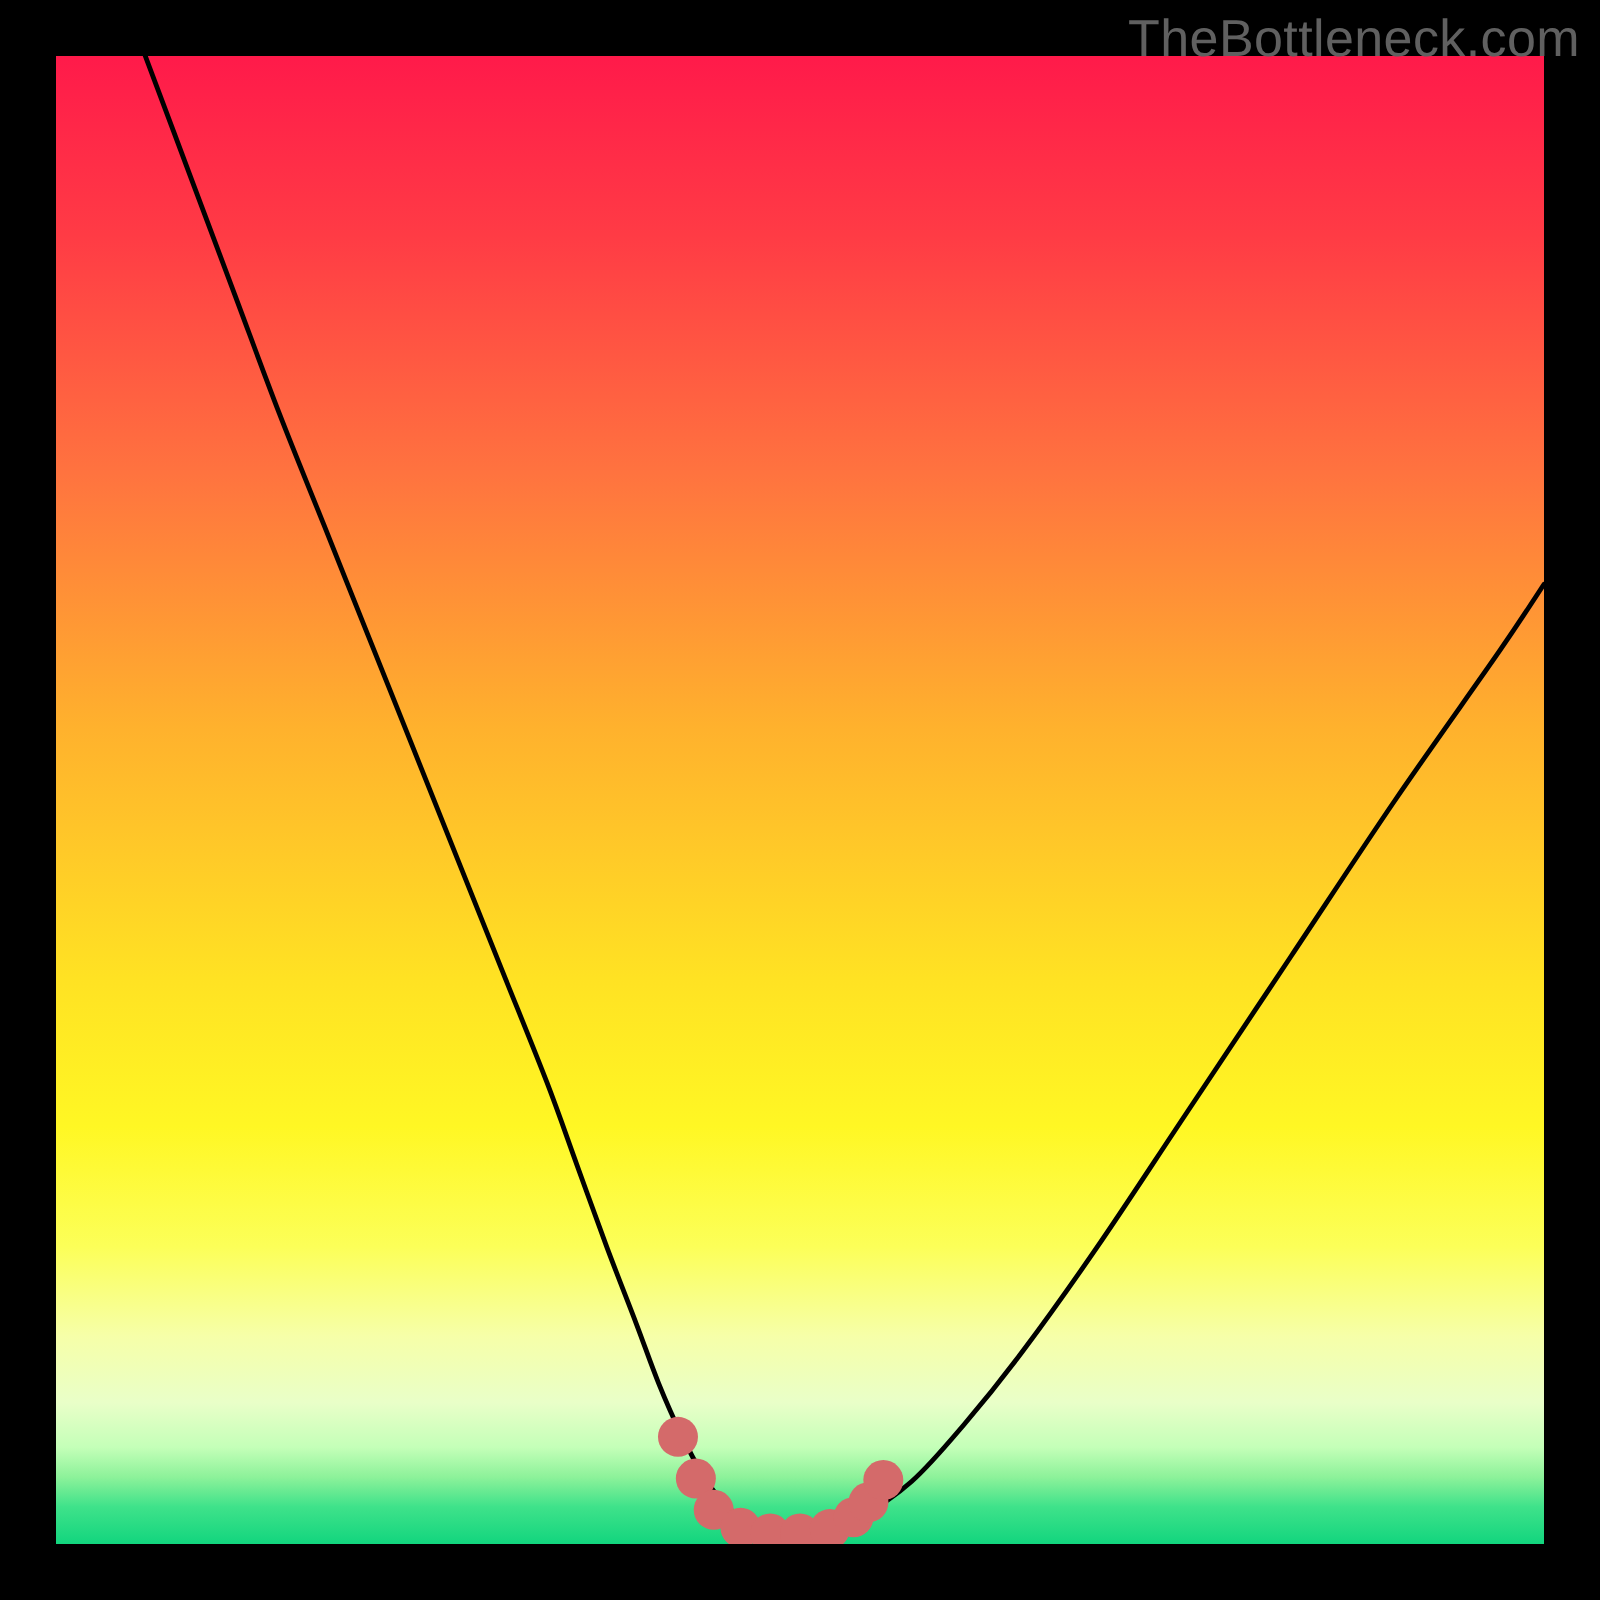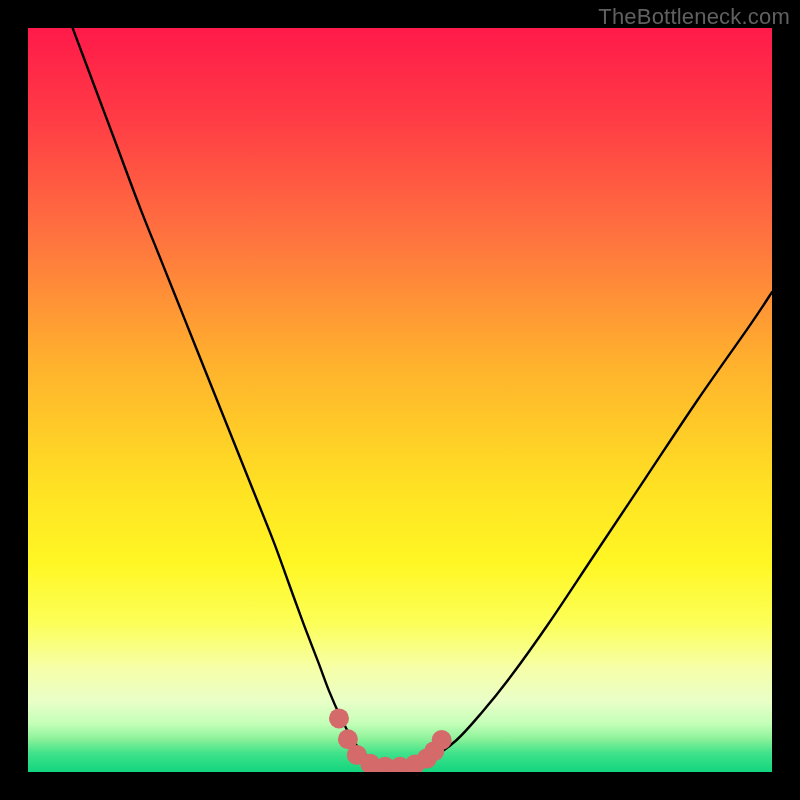--- a/index.html
+++ b/index.html
@@ -32,21 +32,21 @@
     left: 0;
     top: 0;
     width: 100%;
     height: 100%;
   }
   .watermark {
     position: absolute;
     top: 4px;
     right: 10px;
     color: #606060;
-    font-size: 22px;
+    font-size: 26px;
     font-weight: 400;
     letter-spacing: 0.2px;
     user-select: none;
   }
   svg.curve {
     position: absolute;
     left: 0;
     top: 0;
     width: 744px;
     height: 744px;

